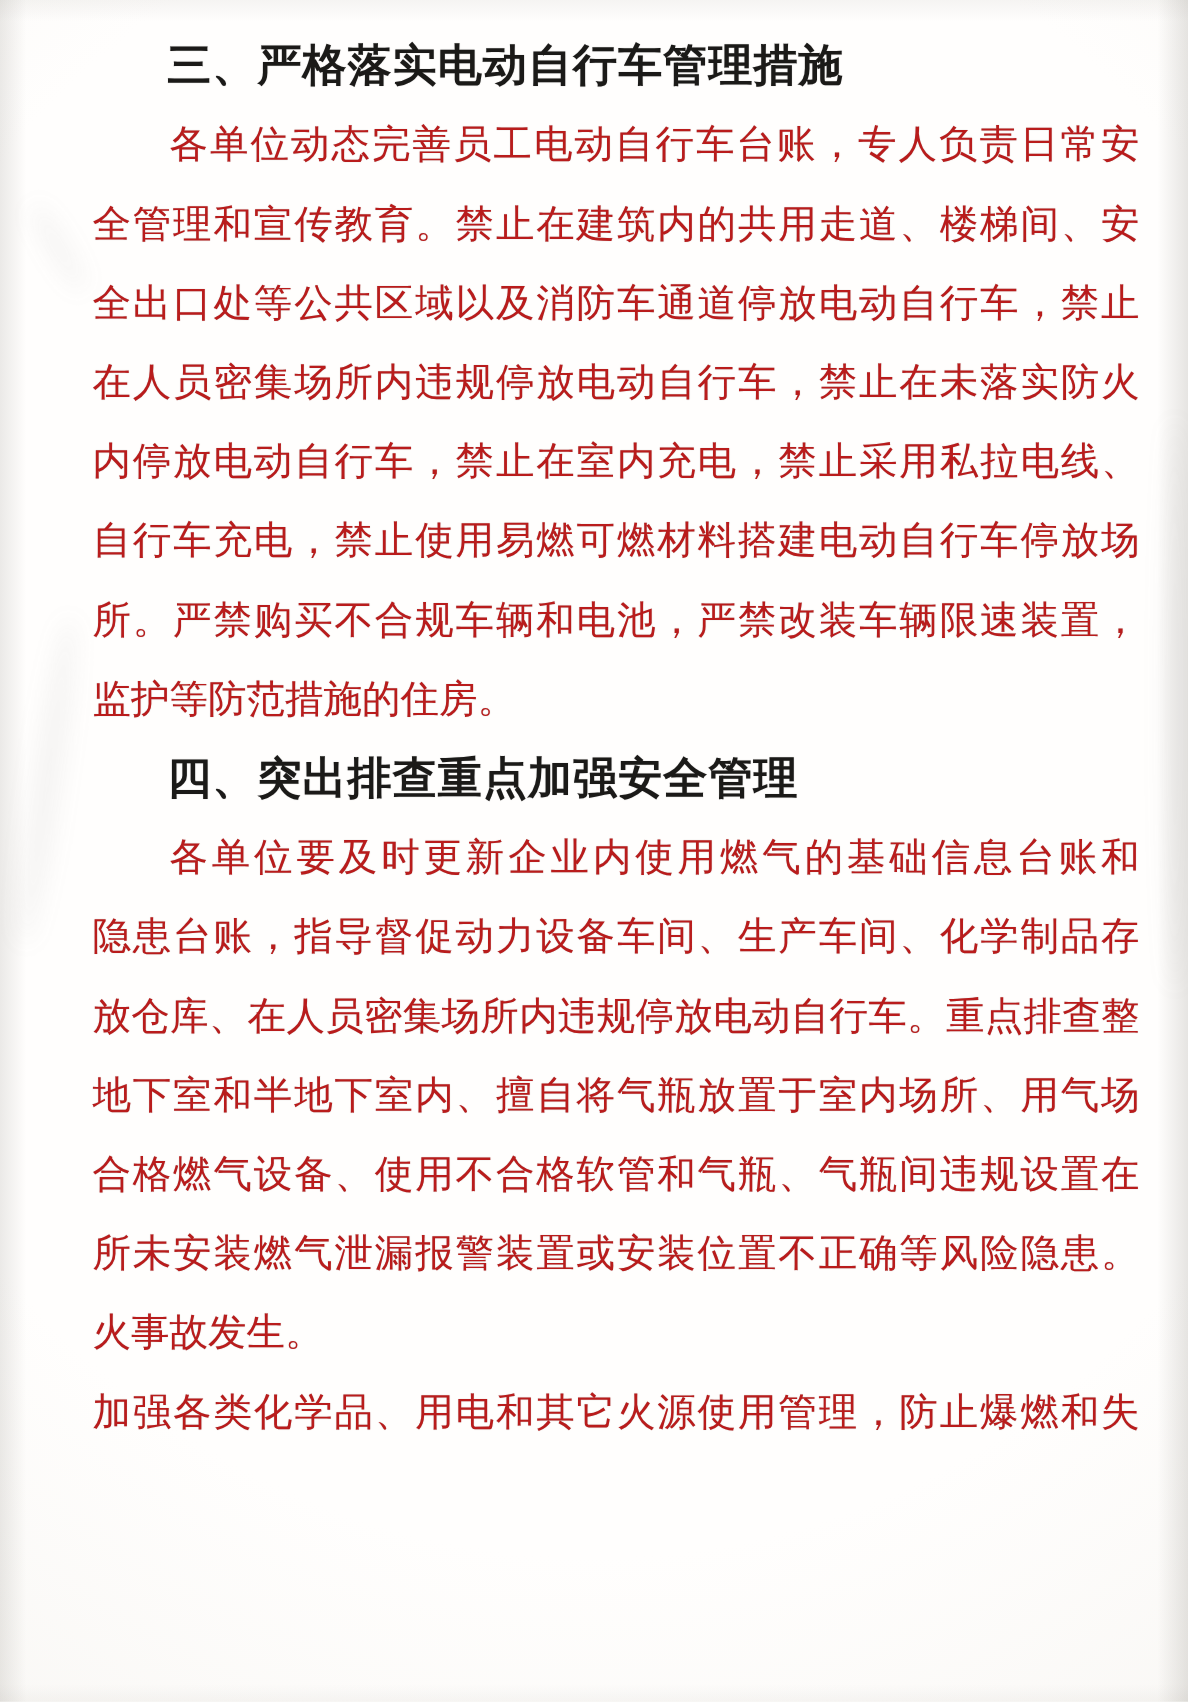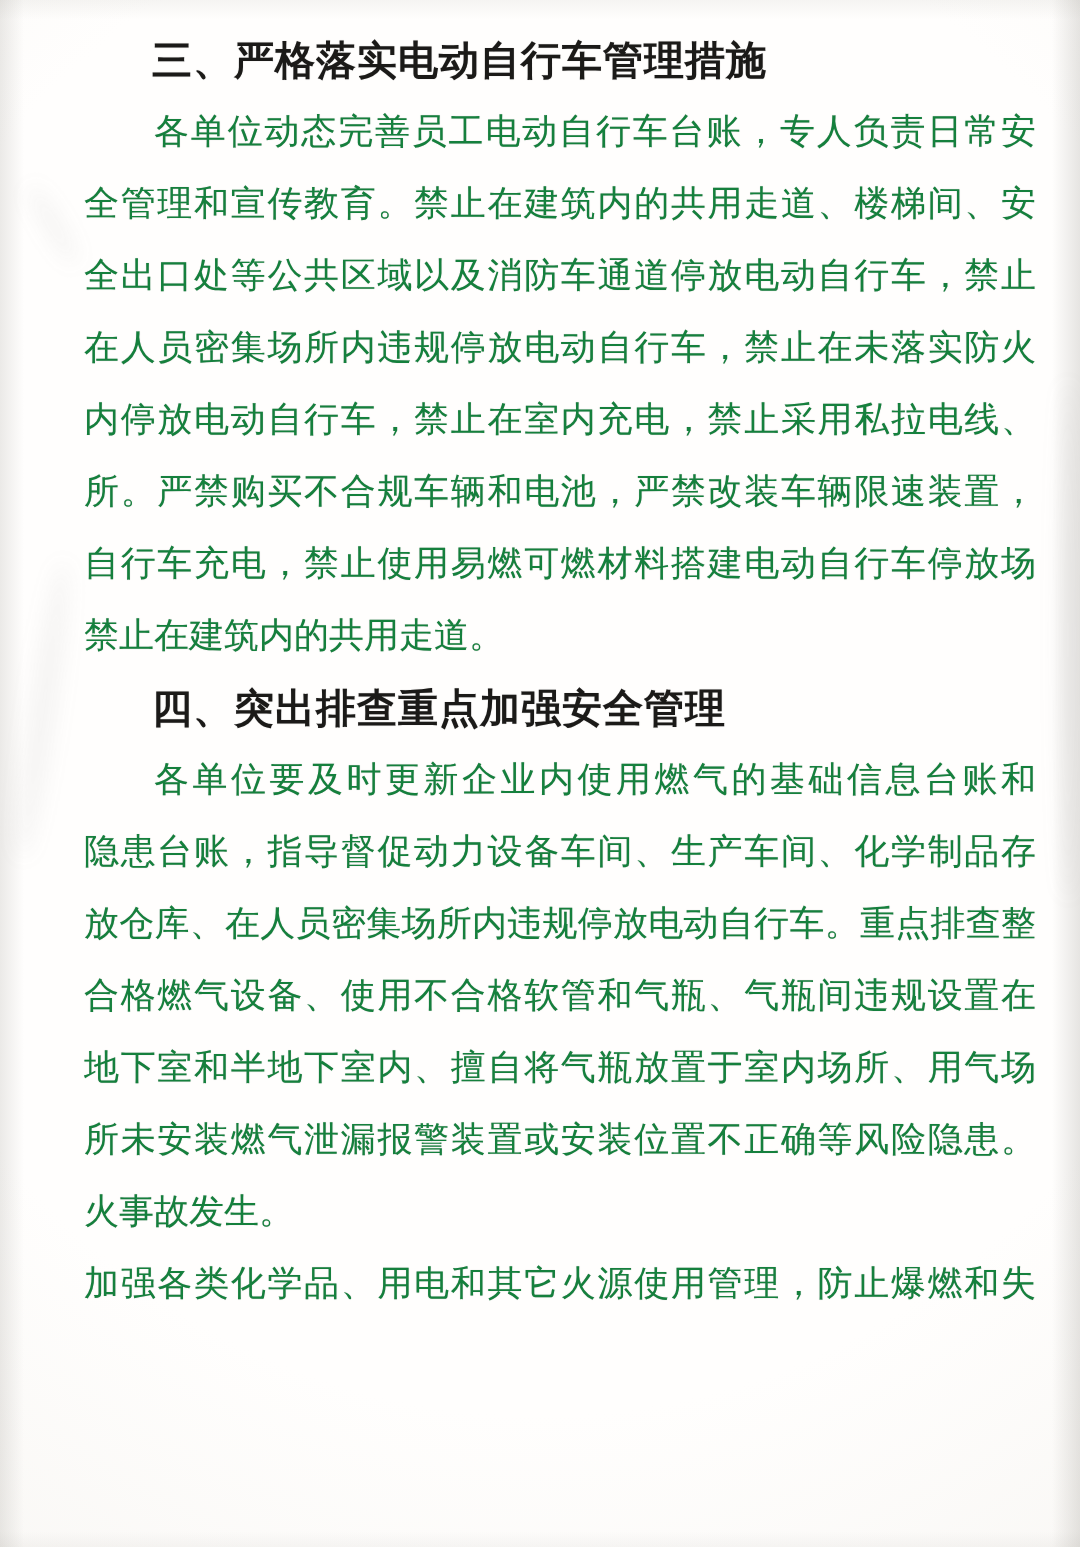--- a/index.html
+++ b/index.html
@@ -48,21 +48,21 @@
     white-space: nowrap;
     text-shadow: 0 0 1px rgba(20,20,20,0.30);
   }
   .para {
     margin: 0;
   }
   .doc-line {
     font-family: "Liberation Serif", serif;
     font-size: 35px;
     line-height: 72px;
-    color: #15803d;
+    color: #b91c1c;
     text-align: justify;
     text-align-last: justify;
     text-shadow: 0 0 1px rgba(40,38,35,0.28);
   }
   .doc-line.line-first {
     text-indent: 70px;
   }
   .doc-line.line-last {
     text-align-last: left;
   }
@@ -77,33 +77,33 @@
 <div class="page">
 
   <section>
     <h2 class="heading">三、严格落实电动自行车管理措施</h2>
     <div class="para">
         <div class="doc-line line-first">各单位动态完善员工电动自行车台账，专人负责日常安</div>
         <div class="doc-line">全管理和宣传教育。禁止在建筑内的共用走道、楼梯间、安</div>
         <div class="doc-line">全出口处等公共区域以及消防车通道停放电动自行车，禁止</div>
         <div class="doc-line">在人员密集场所内违规停放电动自行车，禁止在未落实防火</div>
         <div class="doc-line">内停放电动自行车，禁止在室内充电，禁止采用私拉电线、</div>
+        <div class="doc-line">自行车充电，禁止使用易燃可燃材料搭建电动自行车停放场</div>
         <div class="doc-line">所。严禁购买不合规车辆和电池，严禁改装车辆限速装置，</div>
-        <div class="doc-line">自行车充电，禁止使用易燃可燃材料搭建电动自行车停放场</div>
-        <div class="doc-line line-last">禁止在建筑内的共用走道。</div>
+        <div class="doc-line line-last">监护等防范措施的住房。</div>
       </div>
   </section>
 
   <section>
     <h2 class="heading">四、突出排查重点加强安全管理</h2>
     <div class="para">
         <div class="doc-line line-first">各单位要及时更新企业内使用燃气的基础信息台账和</div>
         <div class="doc-line">隐患台账，指导督促动力设备车间、生产车间、化学制品存</div>
         <div class="doc-line">放仓库、在人员密集场所内违规停放电动自行车。重点排查整</div>
+        <div class="doc-line">地下室和半地下室内、擅自将气瓶放置于室内场所、用气场</div>
         <div class="doc-line">合格燃气设备、使用不合格软管和气瓶、气瓶间违规设置在</div>
-        <div class="doc-line">地下室和半地下室内、擅自将气瓶放置于室内场所、用气场</div>
         <div class="doc-line">所未安装燃气泄漏报警装置或安装位置不正确等风险隐患。</div>
         <div class="doc-line line-last">火事故发生。</div>
         <div class="doc-line">加强各类化学品、用电和其它火源使用管理，防止爆燃和失</div>
       </div>
   </section>
 
 </div>
 
 </body></html>

